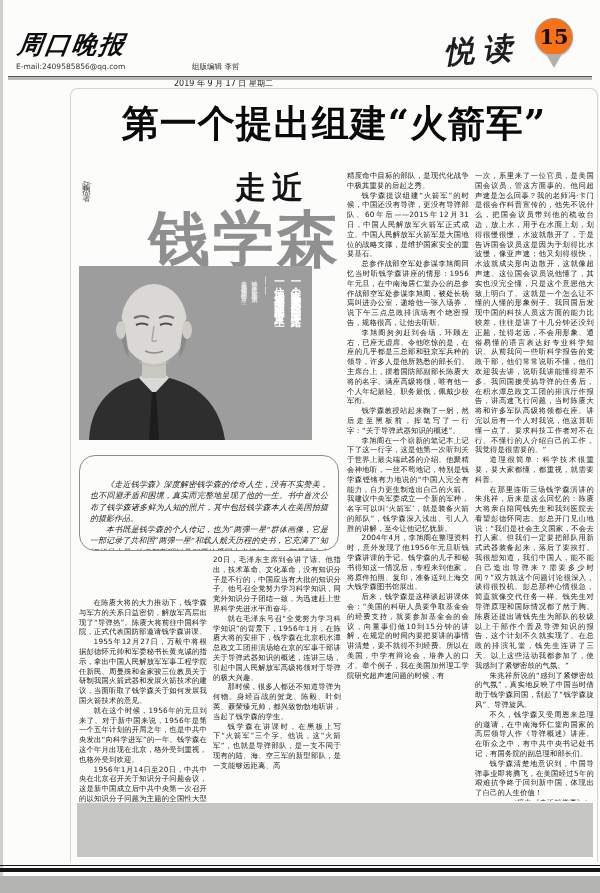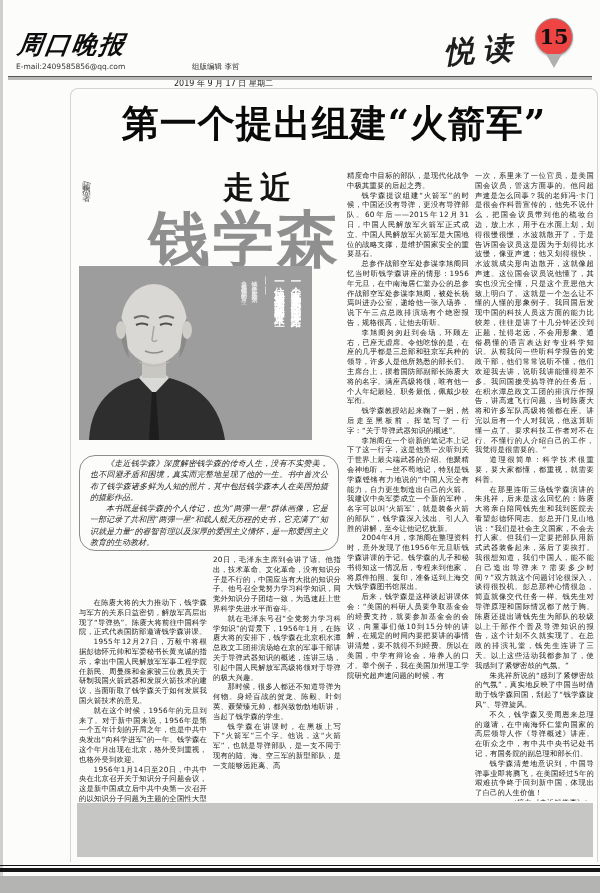--- a/index.html
+++ b/index.html
@@ -24,21 +24,21 @@
   .editorline { position:absolute; left:170px; top:36px; font-size:7.5px; color:#333; white-space:nowrap;padding-left:8px; }
   .section-title {
     position:absolute; right:70px; top:4px;
     font-family:"DejaVu Serif","Liberation Serif",serif;
     font-weight:bold; font-style:italic; font-size:30px; letter-spacing:8px;
     transform:rotate(-4deg); color:#1e1e1e; white-space:nowrap;
   }
   .page-badge { position:absolute; right:14px; top:-8px; width:44px; height:58px; }
   .badge-circle {
     position:absolute; left:3px; top:0; width:38px; height:38px; border-radius:50%;
-    background:#ef4444; border:1px solid #9a9a9a; box-shadow:0 1px 2px rgba(0,0,0,.25);
+    background:#f97316; border:1px solid #9a9a9a; box-shadow:0 1px 2px rgba(0,0,0,.25);
     text-align:center; line-height:36px;
     font-family:"DejaVu Serif","Liberation Serif",serif; font-size:21px; font-weight:bold; color:#111;
   }
   .badge-tail {
     position:absolute; left:14px; top:36px; width:0; height:0;
     border-left:8px solid transparent; border-right:8px solid transparent;
     border-top:14px solid #b0b0ae;
   }
   .masthead-rule { position:absolute; top:76px; left:8px; right:8px; height:4px;
     border-top:1px solid #555; background:#b9b9b7; }
@@ -54,21 +54,21 @@
     font-size:37px; font-weight:bold; letter-spacing:1px; color:#0a0a0a; white-space:nowrap;
   }
 
   
   .book { position:absolute; left:8px; top:82px; width:262px; height:380px; }
   .book-author {
     position:absolute; left:2px; top:4px; height:90px;
     writing-mode:vertical-rl; font-size:8.5px; letter-spacing:2px; color:#5a5a5a;
   }
   .book-title-prefix {
-    position:absolute; right:44px; top:-4px;
+    position:absolute; right:32px; top:-4px;
     font-family:"DejaVu Serif","Liberation Serif",serif;
     font-size:31px; font-weight:bold; letter-spacing:6px; color:#141414; white-space:nowrap;
   }
   .book-title-main {
     position:absolute; right:0px; top:28px;
     font-family:"DejaVu Serif","Liberation Serif",serif;
     font-size:61px; font-weight:bold; letter-spacing:3px; color:#8f8f8f; white-space:nowrap;
   }
   .book-photo {
     position:absolute; left:0; top:95px; width:233px; height:174px;
@@ -78,21 +78,21 @@
   .cover-vertical {
     position:absolute; right:6px; top:10px; height:154px;
     writing-mode:vertical-rl; color:#ffffff; text-align:left;
   }
   .cover-tagline { font-size:10.5px; font-weight:bold; letter-spacing:2.5px; margin:0 2.5px; }
   .cover-dash { font-size:9px; letter-spacing:1px; margin:0 2px; color:#f0f0f0; }
   .cover-note { font-size:6px; letter-spacing:1.5px; margin:0 1.5px; color:#ececec; }
 
   .book-intro {
     position:absolute; left:0; top:284px; width:260px; height:96px;
-    border:1.5px solid #8c8c8c; border-radius:16px; padding:2px 10px 6px 10px;
+    border:1.5px solid #8c8c8c; border-radius:16px; padding:23px 10px 6px 10px;
     font-family:"DejaVu Serif","Liberation Serif",serif; font-style:italic;
     font-size:8px; line-height:11.3px; color:#1e1e1e; overflow:hidden;
   }
   .book-intro p { margin:0; text-indent:2em; text-align:justify; }
 
   
   .col {
     position:absolute; overflow:hidden;
     font-size:7.3px; line-height:9.8px; color:#1b1b1b; letter-spacing:.2px;
   }

